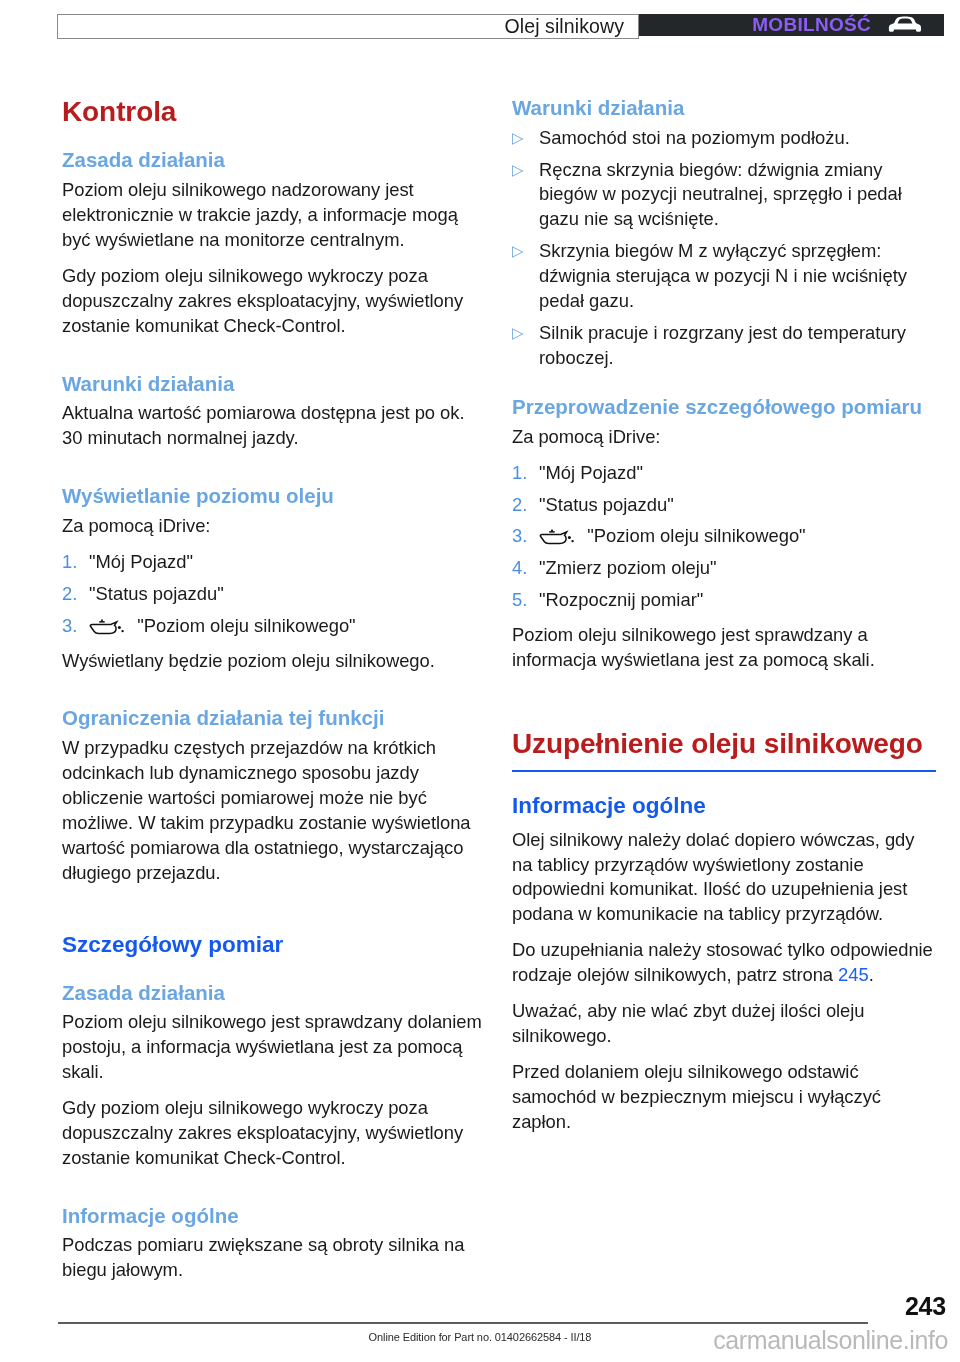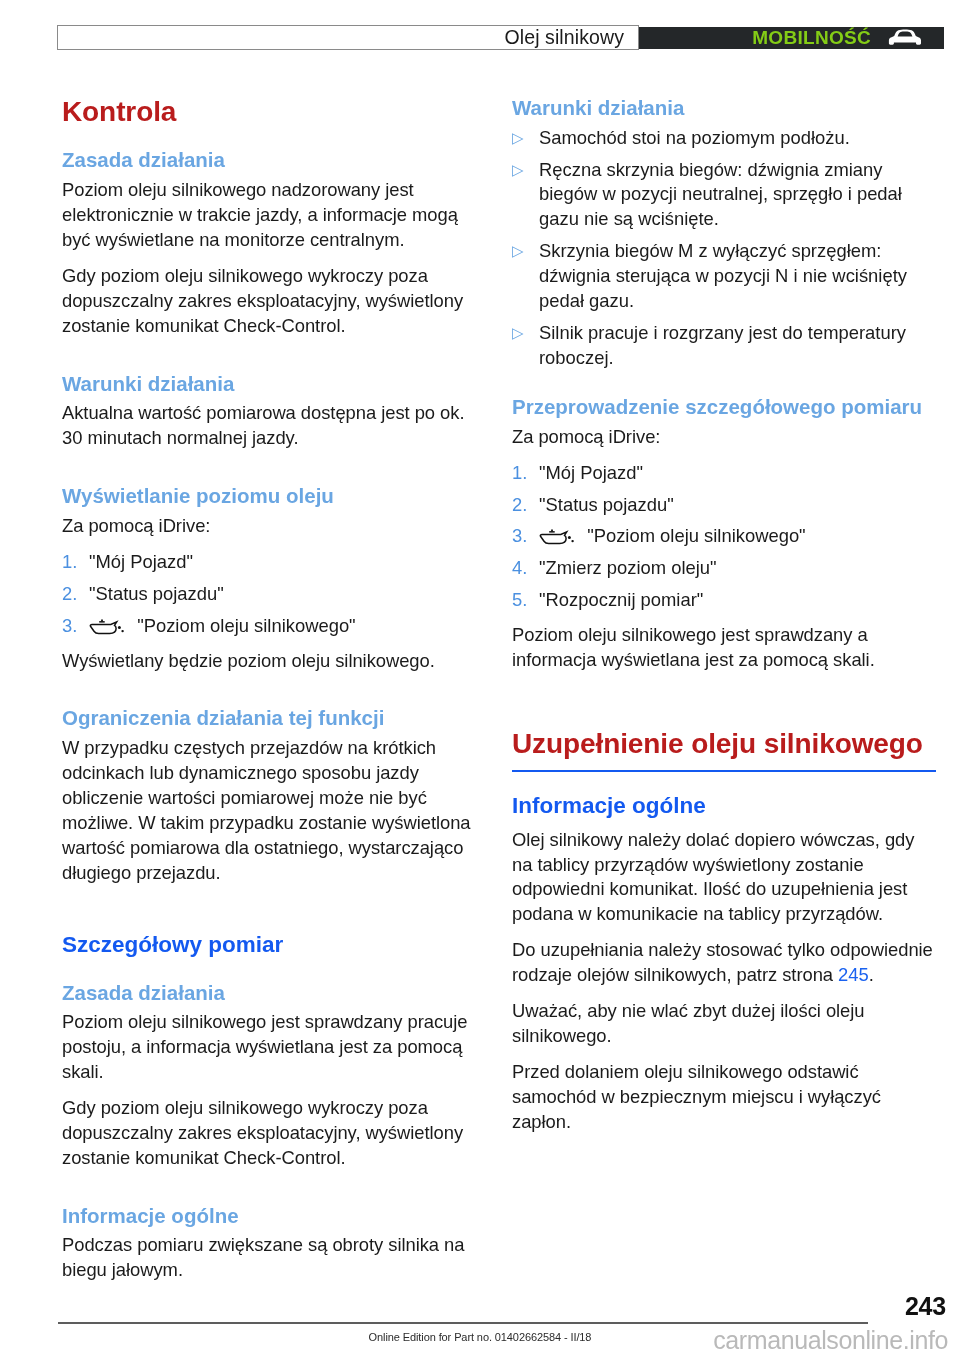--- a/index.html
+++ b/index.html
@@ -14,21 +14,21 @@
     color: #1b1b1b;
     overflow: hidden;
   }
 
   
   .header {
     position: absolute;
     top: 14px; left: 57px; right: 16px;
     height: 47px;
     display: flex;
-    align-items: center;
+    align-items: flex-start;
   }
   .header-tab {
     flex: 1 1 auto;
     border: 1px solid #8a8a8a;
     background: #ffffff;
     display: flex;
     align-items: center;
     justify-content: flex-end;
     padding-right: 14px;
   }
@@ -42,21 +42,21 @@
     background: #242729;
     display: flex;
     align-items: center;
     justify-content: flex-end;
     padding-right: 22px;
     gap: 17px;
   }
   .header-chapter-label {
     font-size: 19px;
     font-weight: bold;
-    color: #84cc16;
+    color: #8b5cf6;
     letter-spacing: 0.3px;
   }
   .car-icon { display: block; width: 34px; height: 20px; }
 
   
   .col {
     position: absolute;
     top: 96px;
     width: 424px;
   }
@@ -241,21 +241,21 @@
   <h3 class="sub">Ograniczenia działania tej funkcji</h3>
   <p class="body">W przypadku częstych przejazdów na krótkich odcinkach lub dynamicznego sposobu jazdy obliczenie wartości pomiarowej może nie być możliwe. W takim przypadku zostanie wyświetlona wartość pomiarowa dla ostatniego, wystarczająco długiego przejazdu.</p>
 
   <div class="gap-l"></div>
 
   <h2 class="section">Szczegółowy pomiar</h2>
 
   <div class="gap-s"></div>
 
   <h3 class="sub">Zasada działania</h3>
-  <p class="body">Poziom oleju silnikowego jest sprawdzany pracuje postoju, a informacja wyświetlana jest za pomocą skali.</p>
+  <p class="body">Poziom oleju silnikowego jest sprawdzany dolaniem postoju, a informacja wyświetlana jest za pomocą skali.</p>
   <p class="body">Gdy poziom oleju silnikowego wykroczy poza dopuszczalny zakres eksploatacyjny, wyświetlony zostanie komunikat Check-Control.</p>
 
   <div class="gap-m"></div>
 
   <h3 class="sub">Informacje ogólne</h3>
   <p class="body">Podczas pomiaru zwiększane są obroty silnika na biegu jałowym.</p>
 </div>
 
 <div class="col col-right">
 

